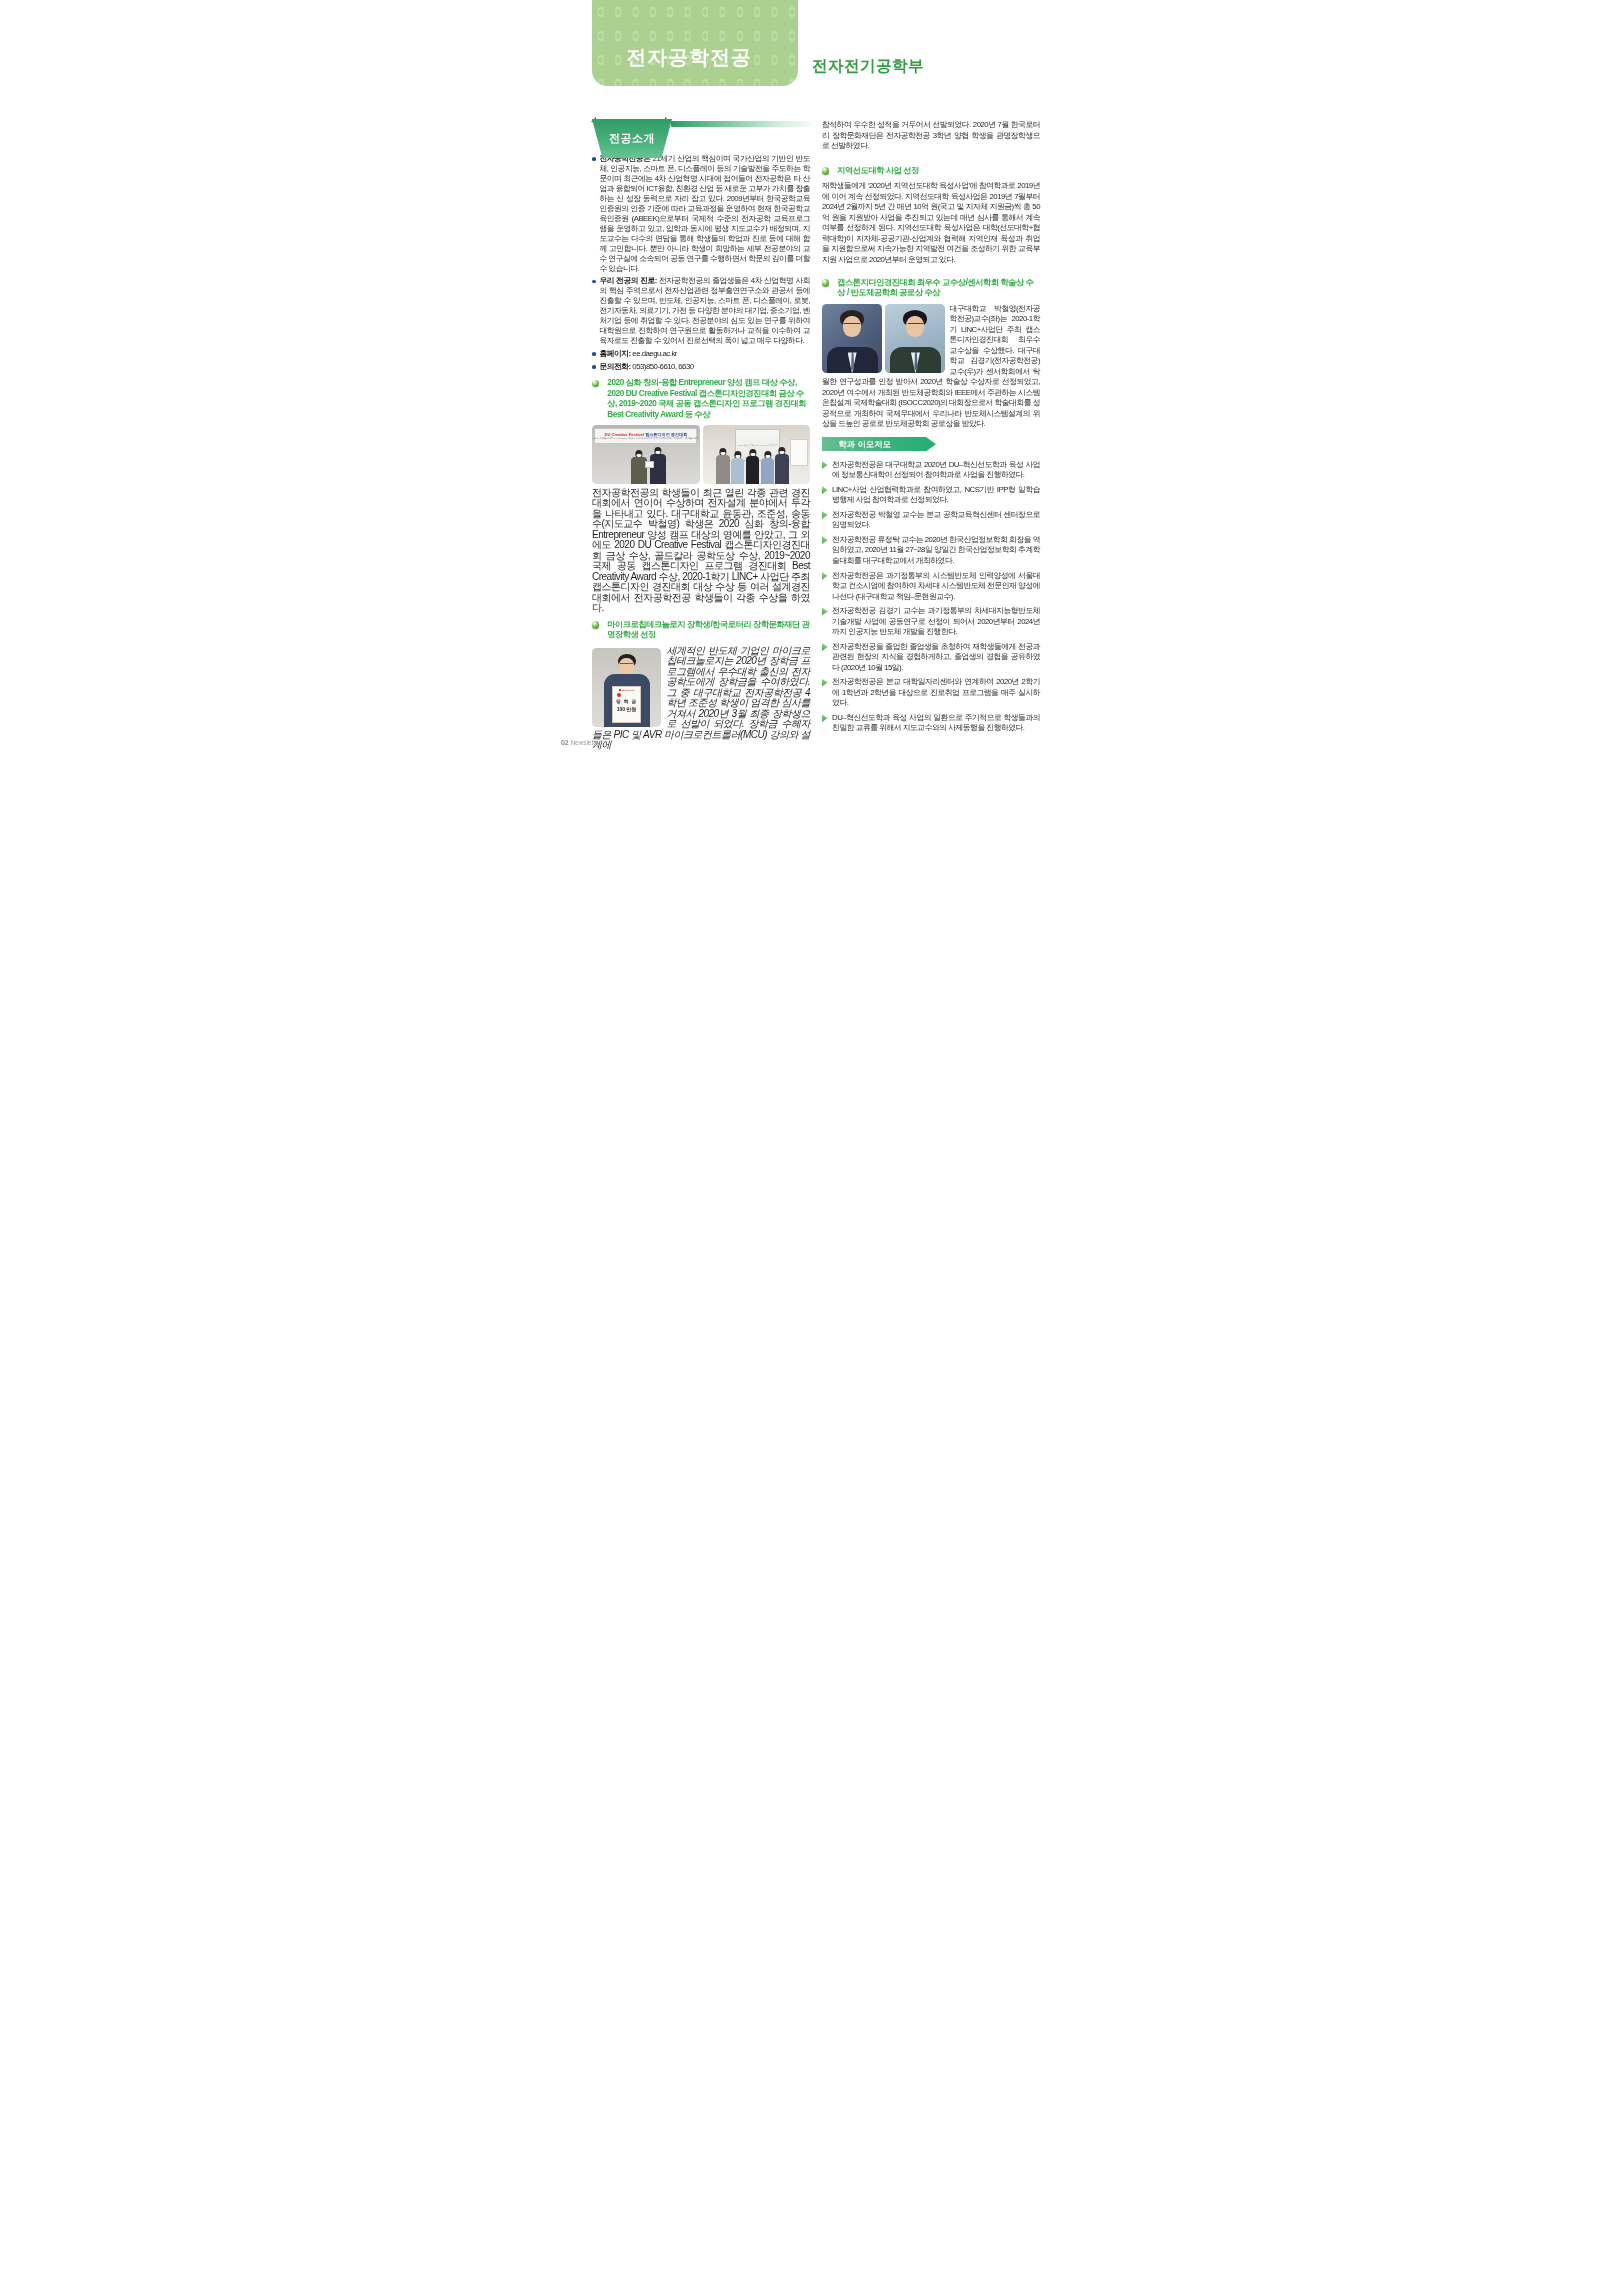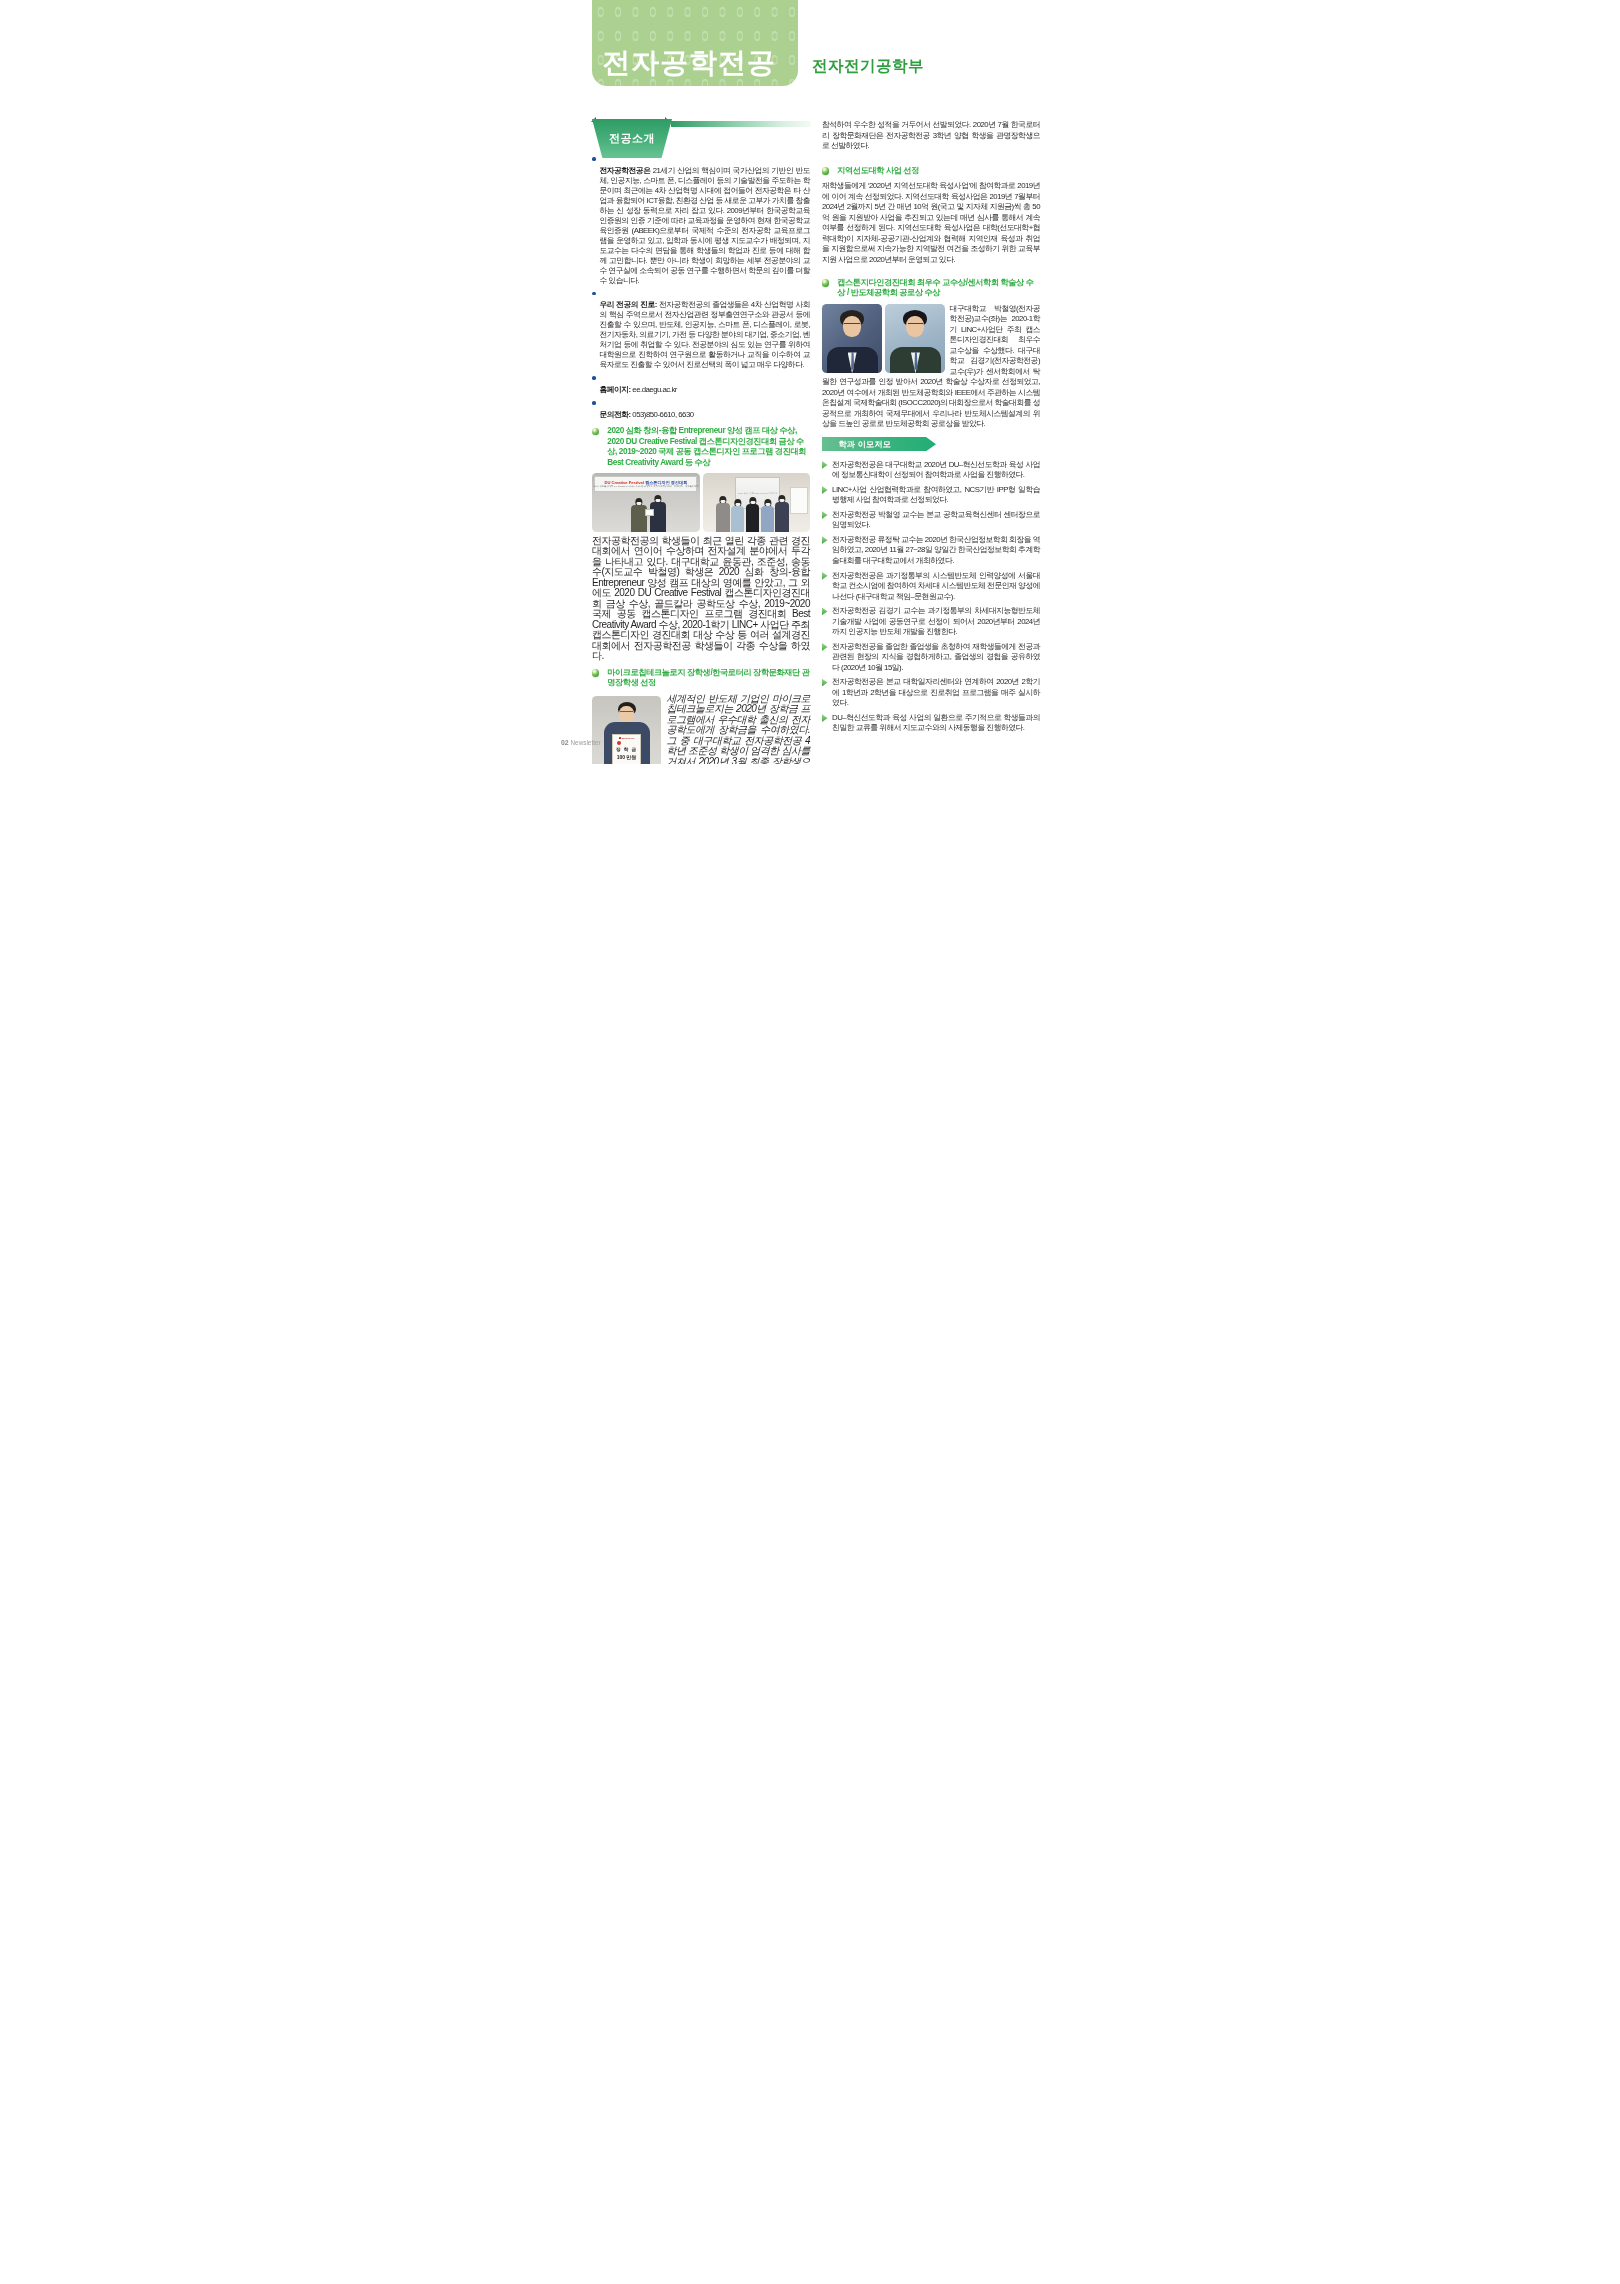--- a/index.html
+++ b/index.html
@@ -6,21 +6,21 @@
   .page{position:relative;width:540px;height:764px;margin:0 auto;background:#fff;
         font-family:"Liberation Sans","DejaVu Sans",sans-serif;color:#231f20;overflow:hidden;}
 
   
   .dept-banner{position:absolute;left:52px;top:0px;width:206px;height:86px;
     background-color:#abd08f;
     background-image:radial-gradient(ellipse 4.1px 6.4px at 8.7px 12px, rgba(255,255,255,0.0) 0 1.8px, rgba(255,255,255,0.28) 2.1px 3.2px, rgba(255,255,255,0.0) 3.4px);
     background-size:17.4px 24px;
     border-radius:0 0 15.5px 15.5px;}
   .dept-banner-title{position:absolute;left:0;right:12px;top:44px;text-align:center;
-    color:#ffffff;font-size:28px;font-weight:bold;letter-spacing:0.9px;}
+    color:#ffffff;font-size:20px;font-weight:bold;letter-spacing:0.9px;}
   .dept-subtitle{position:absolute;left:272px;top:56px;color:#2f9e3e;font-size:15.5px;font-weight:bold;letter-spacing:0.5px;}
 
   
   .col{position:absolute;width:218px;}
   .col-left{left:52px;top:118px;}
   .col-right{left:282px;top:120px;}
 
   
   .tab-wrap{position:relative;height:23px;margin-bottom:12.8px;}
   .tab-ear-left{position:absolute;left:-1.4px;top:-0.9px;width:0;height:0;
@@ -30,21 +30,21 @@
   .tab-shape{position:absolute;left:0px;top:0.9px;width:80px;height:39px;
     background:linear-gradient(180deg,#2e9c64 0%,#49b07b 55%,#67c493 100%);
     clip-path:polygon(0 0,100% 0,87% 100%,13% 100%);
     display:flex;align-items:center;justify-content:center;}
   .tab-label{color:#fff;font-size:11px;font-weight:bold;letter-spacing:0.5px;}
   .tab-bar{position:absolute;left:79px;top:3.2px;width:140px;height:5.5px;border-radius:0 2.7px 2.7px 0;
     background:linear-gradient(90deg,#2e9c64 0%,#8ccfa9 45%,#d8efe0 80%,#f4faf5 100%);}
 
   
   .intro p{margin:0 0 2.7px 0;display:flex;gap:3.7px;}
-  .btxt{font-size:7.8px;line-height:10px;letter-spacing:-0.5px;text-align:justify;margin-top:12px;}
+  .btxt{font-size:7.8px;line-height:10px;letter-spacing:-0.5px;text-align:justify;}
   .dot{flex:none;width:3.7px;height:3.7px;border-radius:50%;background:#1d4f9f;margin-top:3.2px;}
   .blabel{font-weight:bold;}
 
   
   .news-head{display:flex;gap:8px;margin:6.4px 0 4.6px 0;}
   .ball{flex:none;width:7.3px;height:7.3px;border-radius:50%;margin-top:1.4px;
     background:radial-gradient(circle at 34% 28%, #ffffff 0%, #c9e8a8 22%, #7cc353 45%, #43a33a 75%, #318c2f 100%);
     box-shadow:0 0.5px 0.9px rgba(0,60,0,.25);}
   .news-title{font-size:8.2px;line-height:10.5px;font-weight:bold;color:#2fae43;letter-spacing:-0.4px;}
 

